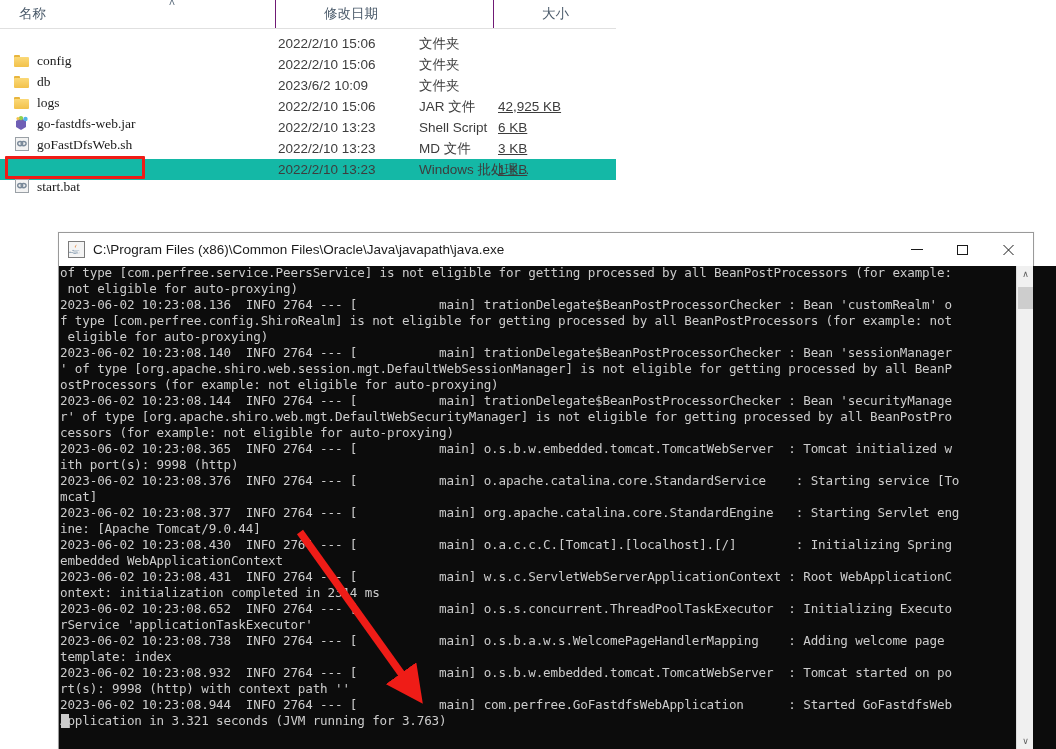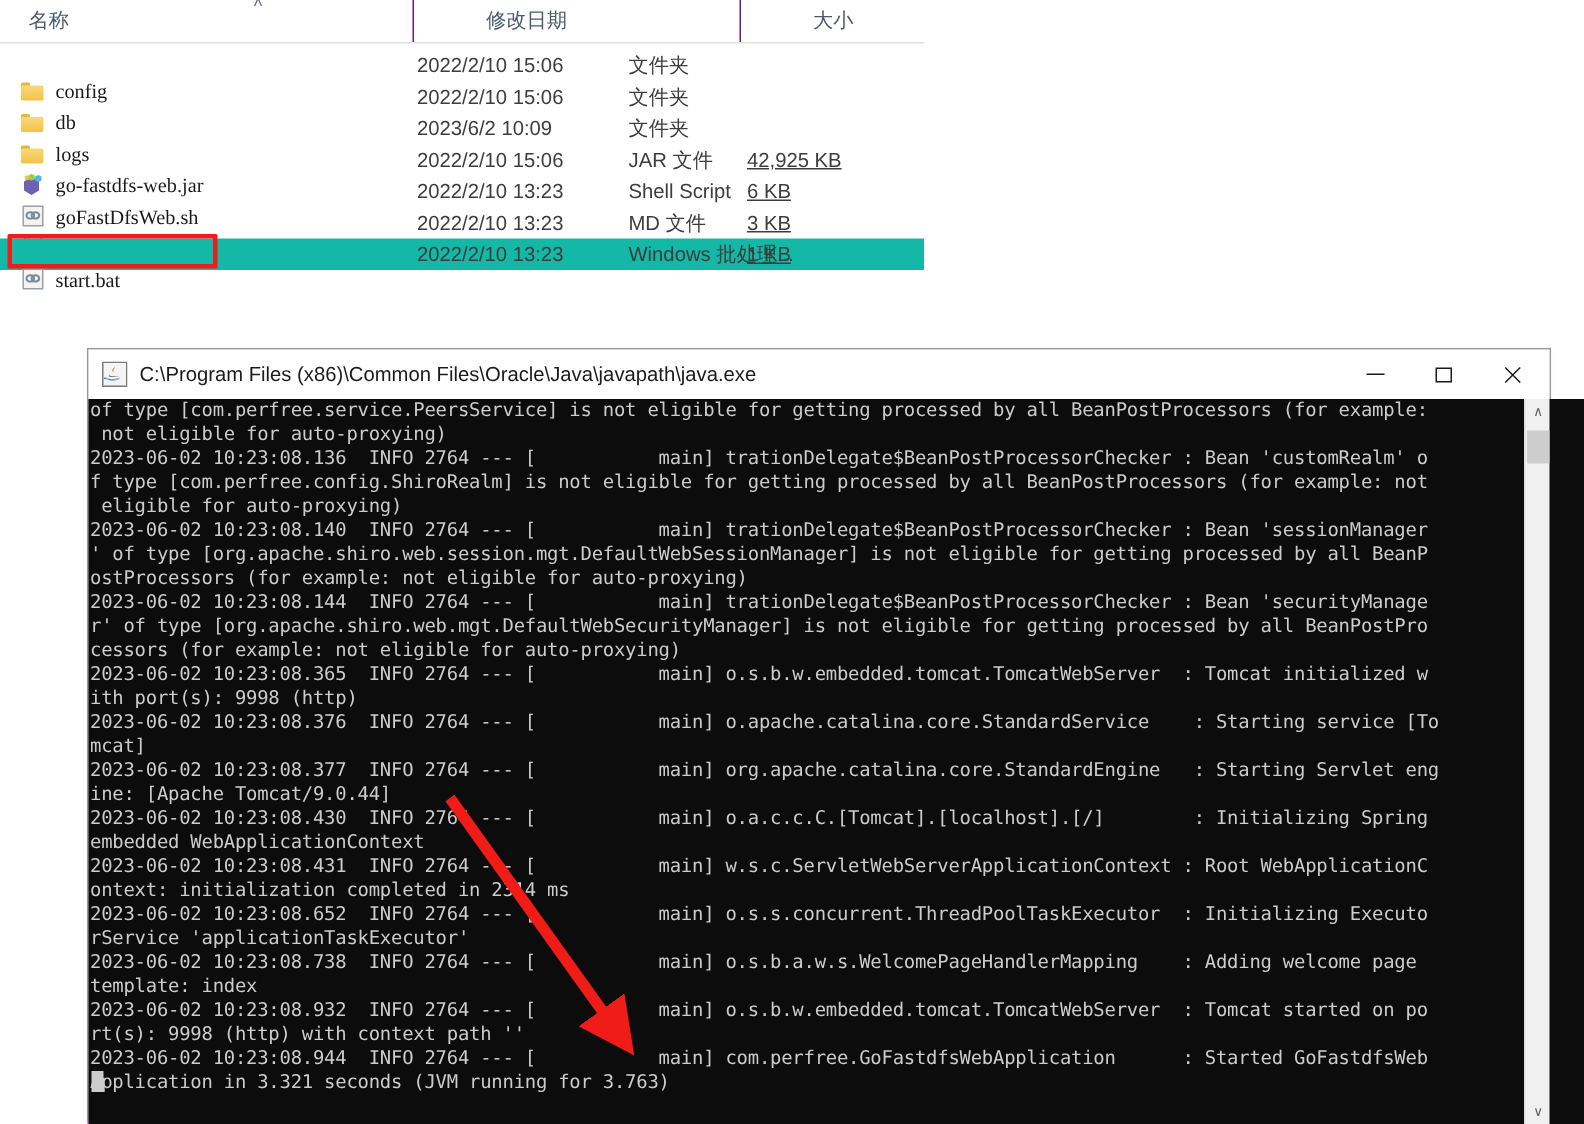--- a/index.html
+++ b/index.html
@@ -121,21 +121,21 @@
     border: 3px solid #ef1c17;
     box-sizing: border-box;
     border-radius: 1px;
   }
 
   
   #console-window {
     position: absolute;
     left: 58px; top: 232px;
     width: 976px; height: 517px;
-    background: #f0abfc;
+    background: #be185d;
     border: 1px solid #9a9a9a;
     border-bottom: none;
     box-sizing: border-box;
     box-shadow: 0 0 0 1px rgba(0,0,0,0.02);
   }
   #titlebar {
     position: absolute;
     left: 0; top: 0;
     width: 100%; height: 33px;
     background: #ffffff;

